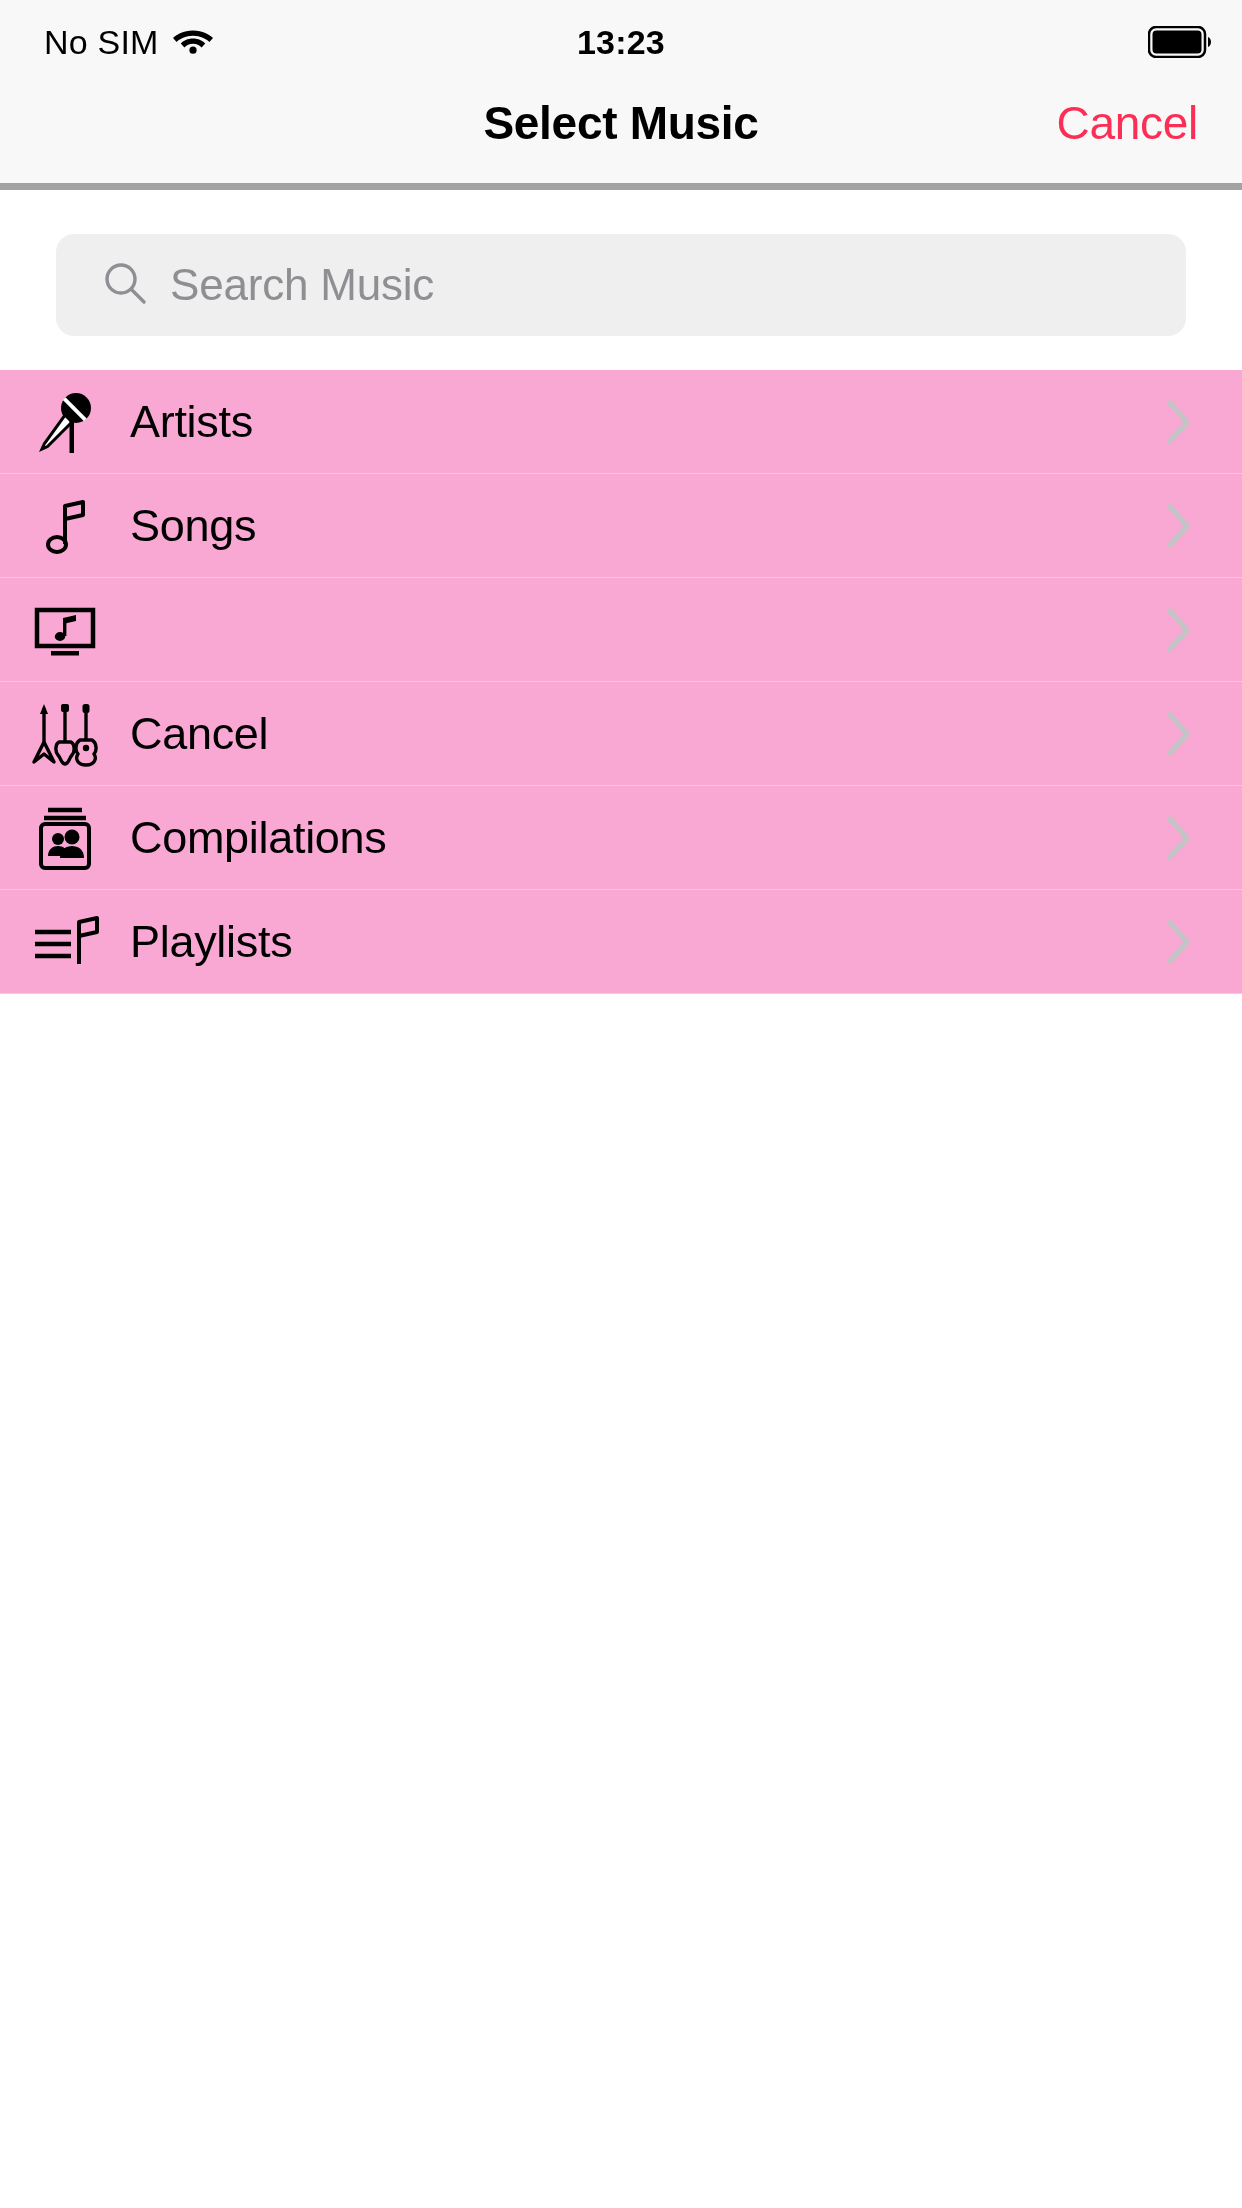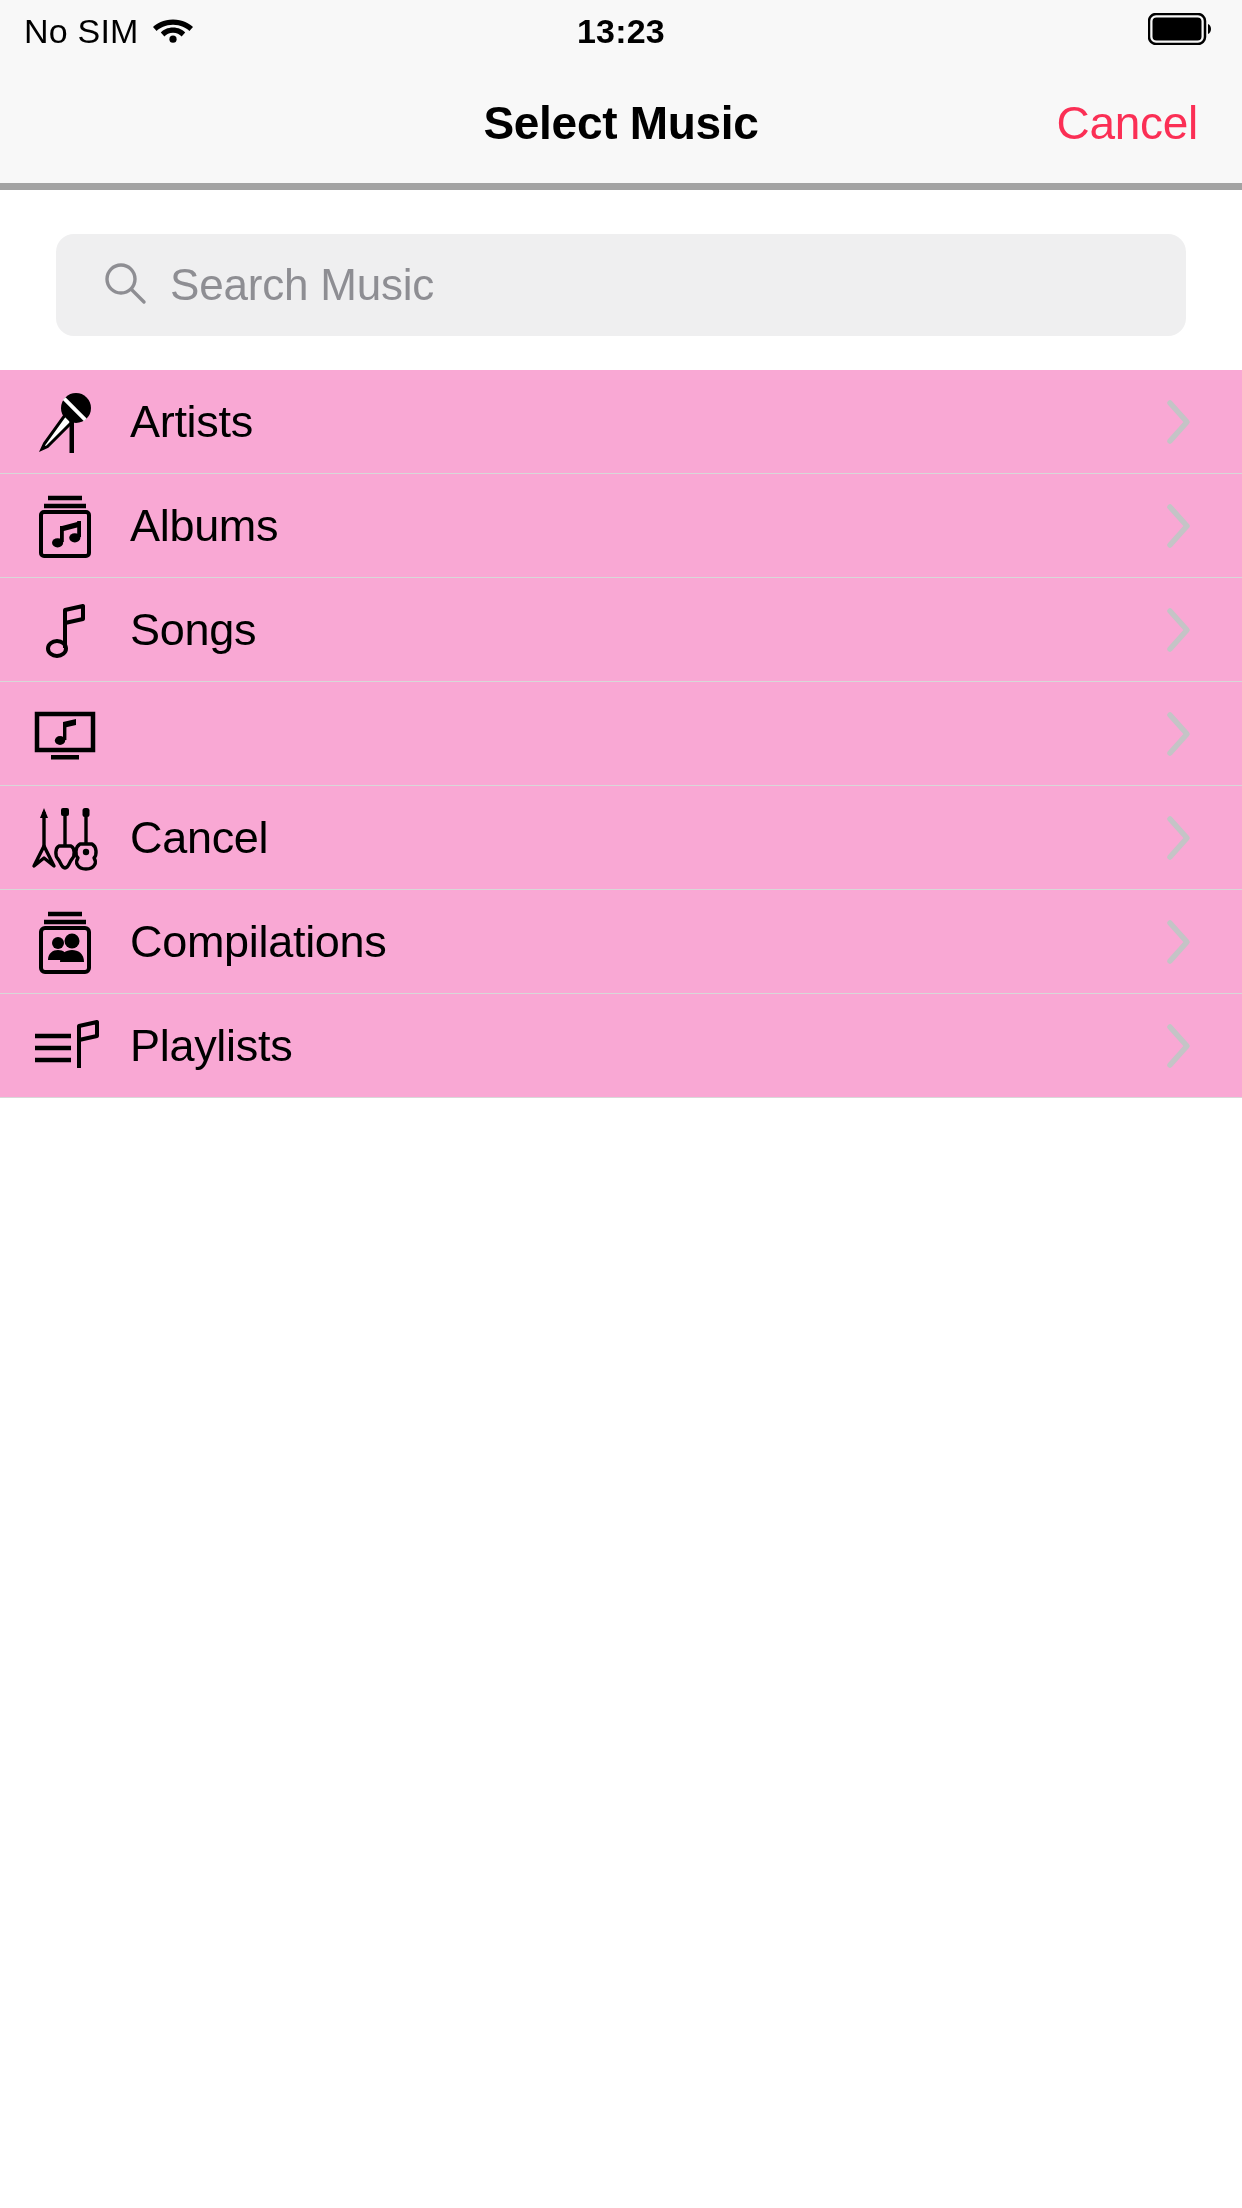--- a/index.html
+++ b/index.html
@@ -15,22 +15,22 @@
     overflow: hidden;
     position: relative;
   }
 
   
   .status-bar {
     position: relative;
     height: 62px;
     background: #F8F8F8;
     display: flex;
-    align-items: center;
-    padding: 0 28px 0 24px;
+    align-items: flex-end;
+    padding: 0 28px 0 44px;
     box-sizing: border-box;
   }
   .status-left {
     display: flex;
     align-items: center;
     gap: 14px;
     font-size: 34px;
     color: #000;
     letter-spacing: 0.2px;
   }
@@ -206,44 +206,20 @@
       </svg>
     </div>
     <div class="row-label">Artists</div>
     <div class="row-chevron">
       <svg width="26" height="46" viewBox="0 0 26 46">
         <polyline points="4,4 21,23 4,42" fill="none" stroke="#C4C4C6" stroke-width="5.5" stroke-linecap="round" stroke-linejoin="round"></polyline>
       </svg>
     </div>
   </div>
 
-  <div class="row">
-    <div class="row-icon">
-      <svg width="72" height="72" viewBox="0 0 72 72">
-        <g fill="none" stroke="#000" stroke-width="4">
-          <line x1="19" y1="8" x2="53" y2="8" stroke-width="4.5"></line>
-          <line x1="15" y1="16" x2="57" y2="16" stroke-width="4.5"></line>
-          <rect x="12" y="22" width="48" height="44" rx="3"></rect>
-        </g>
-        <g fill="#000">
-          <path d="M31 36.5 L52 31 L52 36.5 L31 42 Z"></path>
-          <rect x="31" y="36" width="3.8" height="16"></rect>
-          <rect x="48.2" y="31" width="3.8" height="16"></rect>
-          <ellipse cx="28.6" cy="52.8" rx="5.6" ry="4.6"></ellipse>
-          <ellipse cx="45.8" cy="47.8" rx="5.6" ry="4.6"></ellipse>
-        </g>
-      </svg>
-    </div>
-    <div class="row-label">Albums</div>
-    <div class="row-chevron">
-      <svg width="26" height="46" viewBox="0 0 26 46">
-        <polyline points="4,4 21,23 4,42" fill="none" stroke="#C4C4C6" stroke-width="5.5" stroke-linecap="round" stroke-linejoin="round"></polyline>
-      </svg>
-    </div>
-  </div>
 
   <div class="row">
     <div class="row-icon">
       <svg width="72" height="72" viewBox="0 0 72 72">
         <g fill="none" stroke="#000" stroke-width="4" stroke-linejoin="round">
           <path d="M36 54 L36 16 L54 12 L54 25 L36 29"></path>
           <ellipse cx="28" cy="54.5" rx="9" ry="7.5"></ellipse>
         </g>
       </svg>
     </div>

